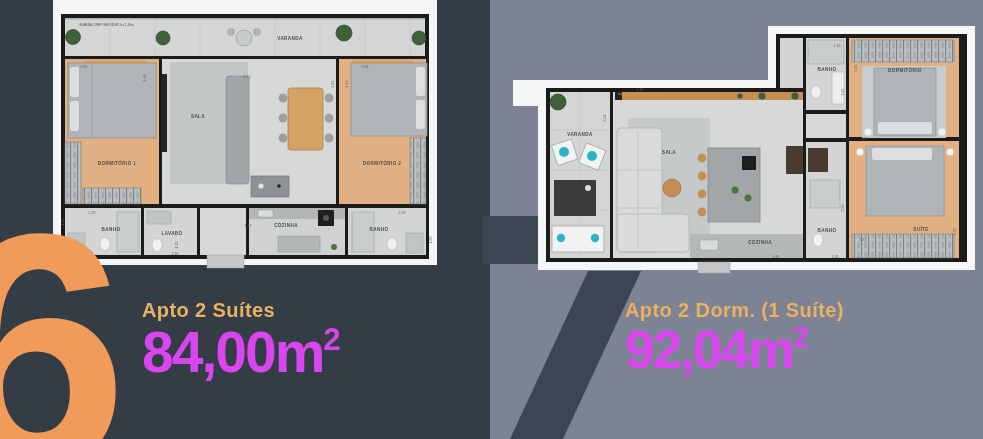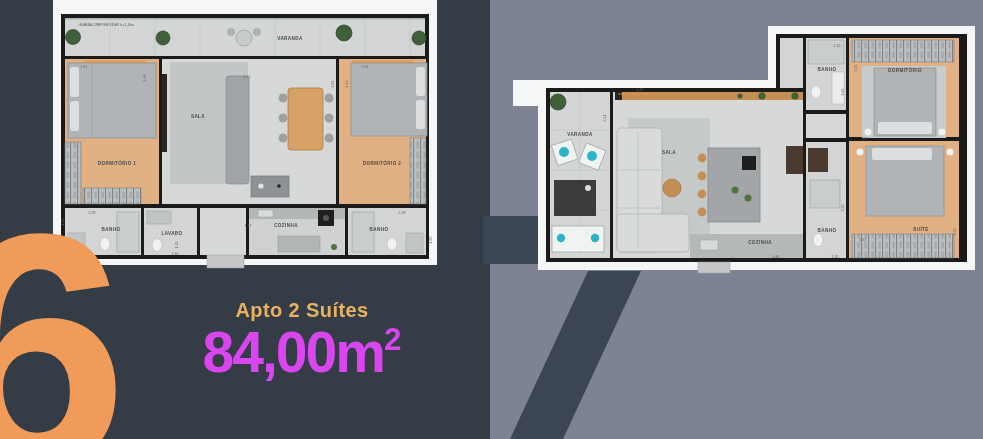--- a/index.html
+++ b/index.html
@@ -9,21 +9,21 @@
   }
   .panel{position:absolute;top:0;height:439px;}
   .panel-left{left:0;width:490px;background:#343c46;}
   .panel-right{left:490px;width:493px;background:#7d8294;}
   svg.scene{position:absolute;left:0;top:0;width:983px;height:439px;}
   .numeral-6{
     position:absolute;left:-57px;top:184px;z-index:6;
     font-size:332px;line-height:1;font-weight:bold;color:#f09b59;
     letter-spacing:0;user-select:none;
   }
-  .caption{position:absolute;z-index:7;text-align:center;width:320px;}
+  .caption{position:absolute;z-index:7;text-align:left;width:320px;}
   .caption-left{right:521px;top:299px;}
   .caption-right{right:38px;top:299px;}
   .cap-title{
     color:#e9b260;font-size:20px;font-weight:bold;letter-spacing:.4px;
   }
   .cap-area{
     color:#d946ef;font-weight:bold;line-height:.95;margin-top:3px;
     letter-spacing:-2px;
   }
   .caption-left .cap-area{font-size:57px;}
@@ -290,15 +290,17 @@
     </g>
   </svg>
 
   <div class="numeral-6">6</div>
 
   <div class="caption caption-left">
     <div class="cap-title">Apto 2 Suítes</div>
     <div class="cap-area"><span>84,00m</span><sup>2</sup></div>
   </div>
   <div class="caption caption-right">
+    <div class="cap-title">Apto 2 Dorm. (1 Suíte)</div>
+    <div class="cap-area"><span>92,04m</span><sup>2</sup></div>
   </div>
 
 </div>
 
 </body></html>

